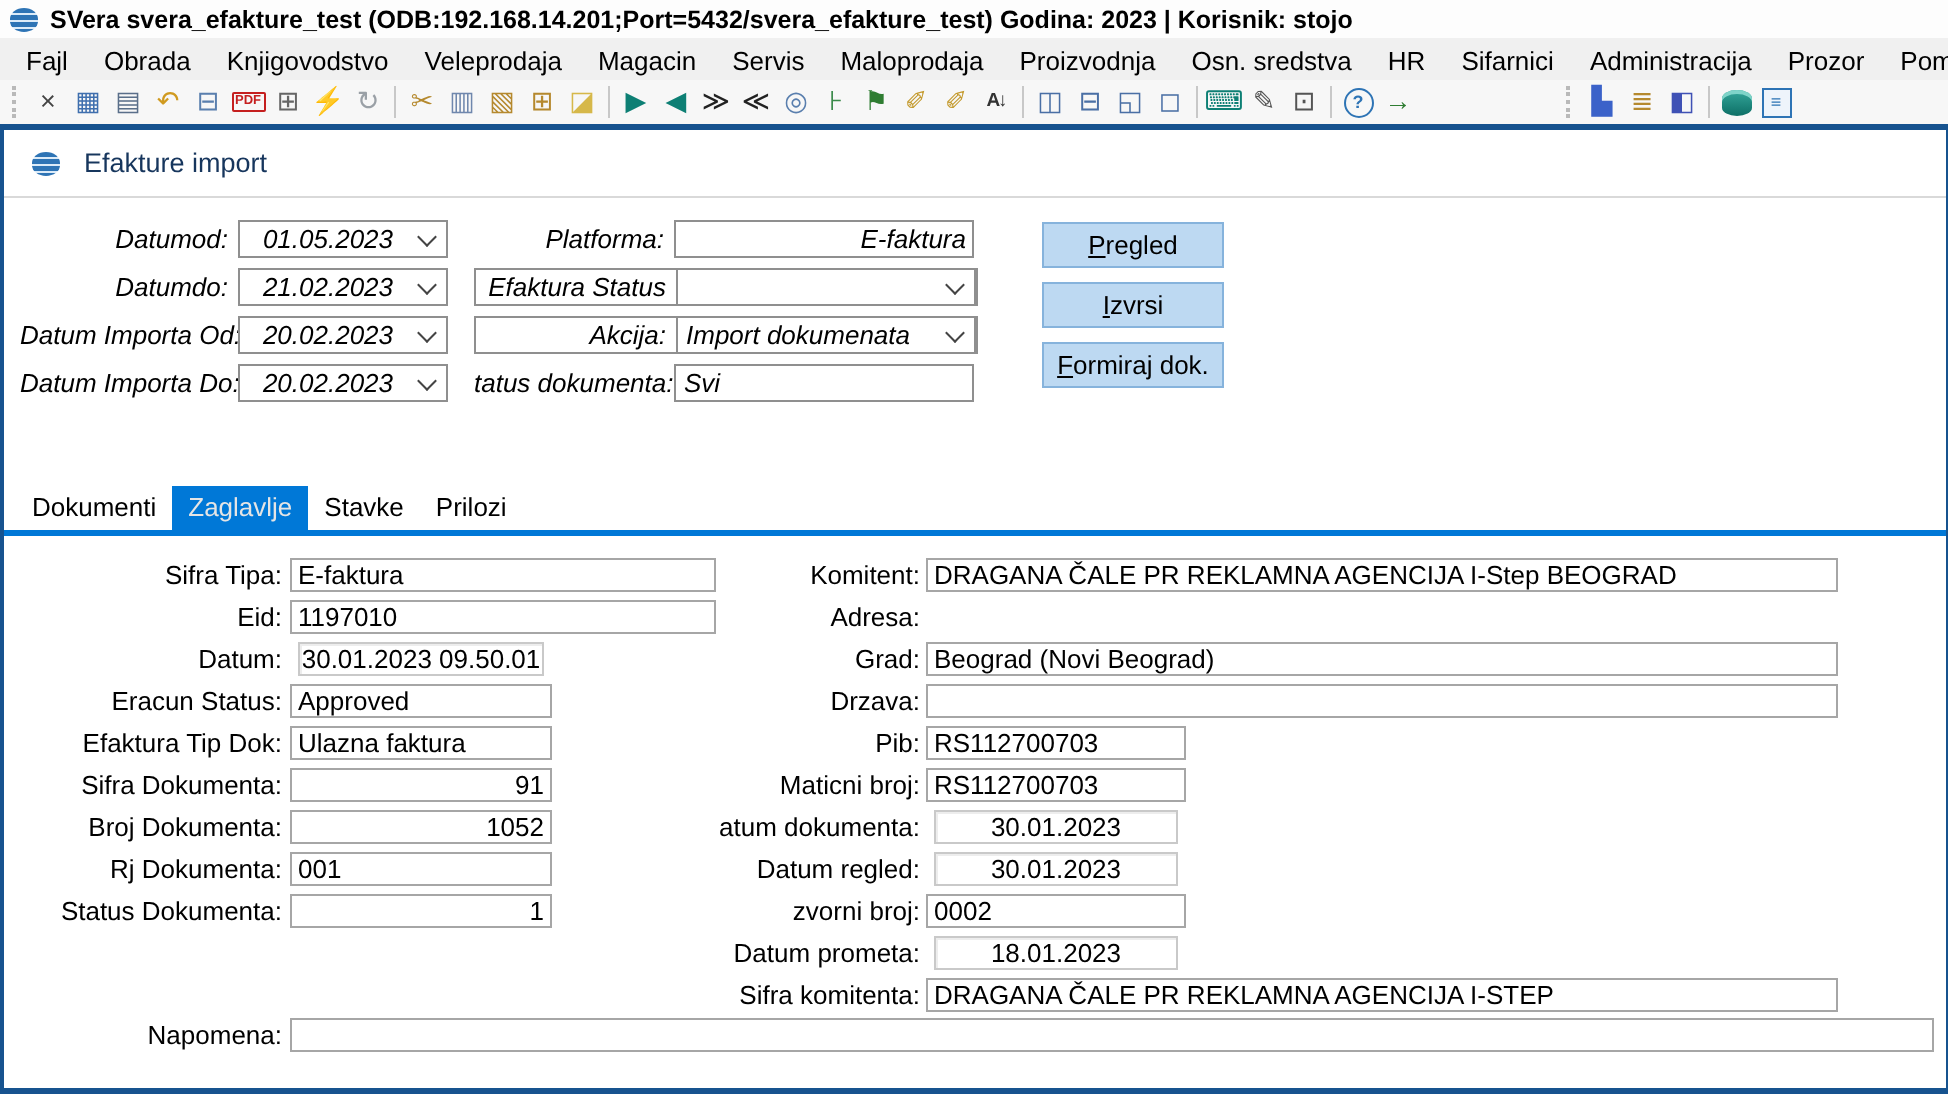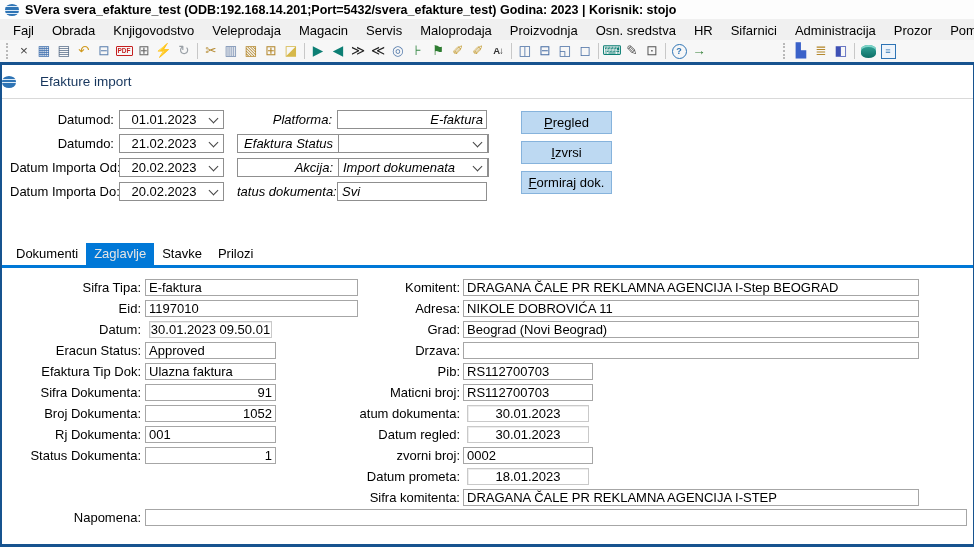--- a/index.html
+++ b/index.html
@@ -17,21 +17,21 @@
   .tb.pdf .g{font-size:6.5px;font-weight:bold;border:1px solid #c51f1f;padding:1px 1px;border-radius:1px}
   .tb.az .g{font-size:9.5px;font-weight:bold;letter-spacing:-1px}
   .tb.help .g{width:13px;height:13px;border:1.5px solid #2e74b5;border-radius:50%;display:flex;align-items:center;justify-content:center;font-size:9px;font-weight:bold}
   .tb.db .g{width:15px;height:13px;background:linear-gradient(#35a79b,#0d6f66);border-radius:50%/32%;box-shadow:inset 0 2px 0 #7fd4c9}
   .tb.doc .g{width:13px;height:13px;border:1px solid #2e74b5;display:flex;align-items:center;justify-content:center;font-size:9px;background:#eef4fb}
   .topline{position:absolute;left:0;top:62px;width:100%;height:3px;background:#17538f}
   .edge-left{position:absolute;left:0;top:65px;bottom:0;width:2px;background:#17538f}
   .edge-right{position:absolute;right:0;top:65px;bottom:0;width:1px;background:#17538f}
   .edge-bottom{position:absolute;left:0;bottom:0;width:100%;height:3px;background:#17538f}
   .childwin{position:absolute;left:2px;top:65px;right:1px;bottom:3px;background:#fff}
-  .pghead{height:33px;display:flex;align-items:center;gap:24px;padding-left:0;border-bottom:1px solid #d9d9d9;font-size:13.5px;color:#17365d}
+  .pghead{height:33px;display:flex;align-items:center;gap:12px;padding-left:14px;border-bottom:1px solid #d9d9d9;font-size:13.5px;color:#17365d}
   
   .fgroup{position:absolute;display:flex;flex-direction:column;gap:5px}
   .frow{display:flex;align-items:center;height:19px}
   .flabel{width:104px;text-align:right;margin-right:5px;font-size:13px;white-space:nowrap}
   .plabel{width:95px;text-align:right;margin-right:5px;font-size:13px;white-space:nowrap}
   .combo{border:1px solid #8f8f8f;background:#fff;height:19px;display:flex;align-items:center;box-sizing:border-box}
   .combo .cval{flex:1;text-align:center;font-size:13px;white-space:nowrap;overflow:hidden}
   .chev{width:6px;height:6px;border-right:1.4px solid #444;border-bottom:1.4px solid #444;transform:rotate(45deg);margin:-3px 6px 0 2px;flex:0 0 auto}
   .fgroup.left .combo{width:105px}
   .fgroup.mid .ctrl{width:150px}
@@ -291,26 +291,26 @@
 <div class="edge-left"></div>
 <div class="edge-right"></div>
 
 <div class="childwin">
 
   <div class="pghead">
     <span class="applogo"></span>
     <span>Efakture import</span>
   </div>
 
-  <div class="fgroup left" style="left:8px;top:45px;">
+  <div class="fgroup left" style="left:8px;top:45px;font-style:italic;">
 
       <div class="frow">
         <span class="flabel">Datumod:</span>
         <span class="combo">
-          <span class="cval">01.01.2023</span>
+          <span class="cval">01.05.2023</span>
           <span class="chev"></span>
         </span>
       </div>
 
       <div class="frow">
         <span class="flabel">Datumdo:</span>
         <span class="combo">
           <span class="cval">21.02.2023</span>
           <span class="chev"></span>
         </span>
@@ -445,21 +445,20 @@
 
   <div class="dcol rgt" style="left:336px;top:214px;">
 
       <div class="drow">
         <span class="dlabel">Komitent:</span>
         <span class="fld xl">DRAGANA ČALE PR REKLAMNA AGENCIJA I-Step BEOGRAD</span>
       </div>
 
       <div class="drow">
         <span class="dlabel">Adresa:</span>
-        <span class="fld xl">NIKOLE DOBROVIĆA 11</span>
       </div>
 
       <div class="drow">
         <span class="dlabel">Grad:</span>
         <span class="fld xl">Beograd (Novi Beograd)</span>
       </div>
 
       <div class="drow">
         <span class="dlabel">Drzava:</span>
         <span class="fld xl"></span>

